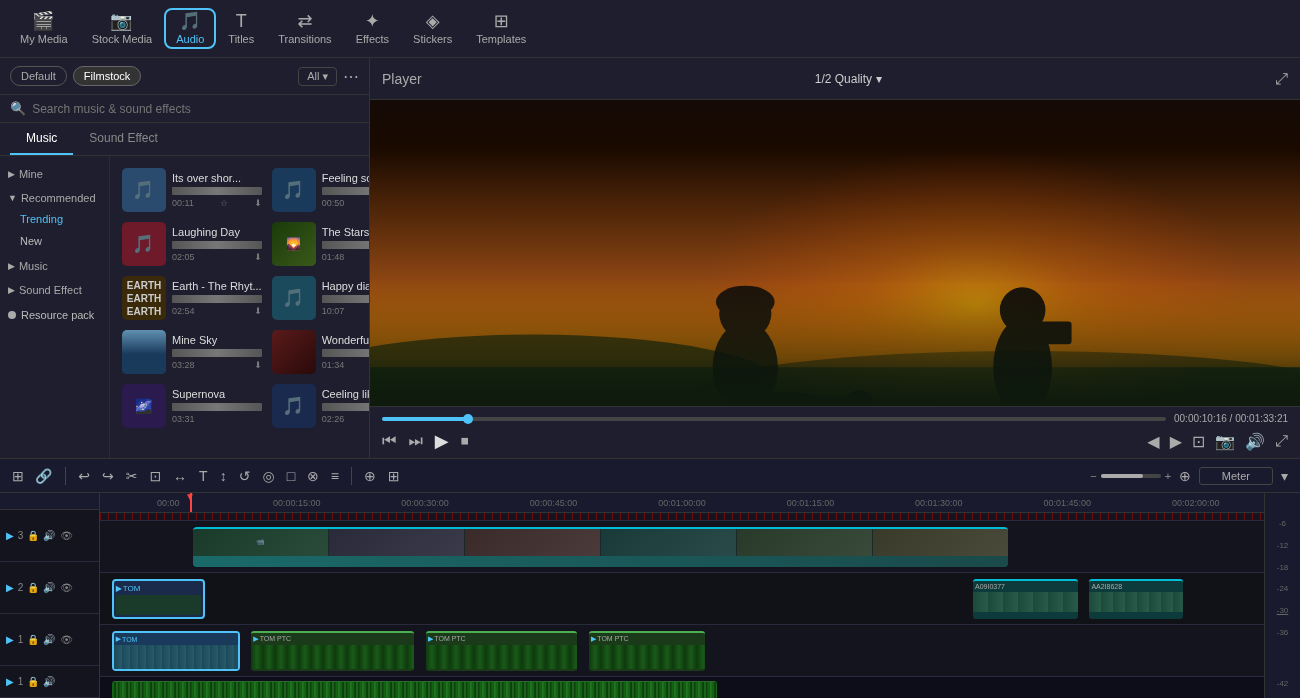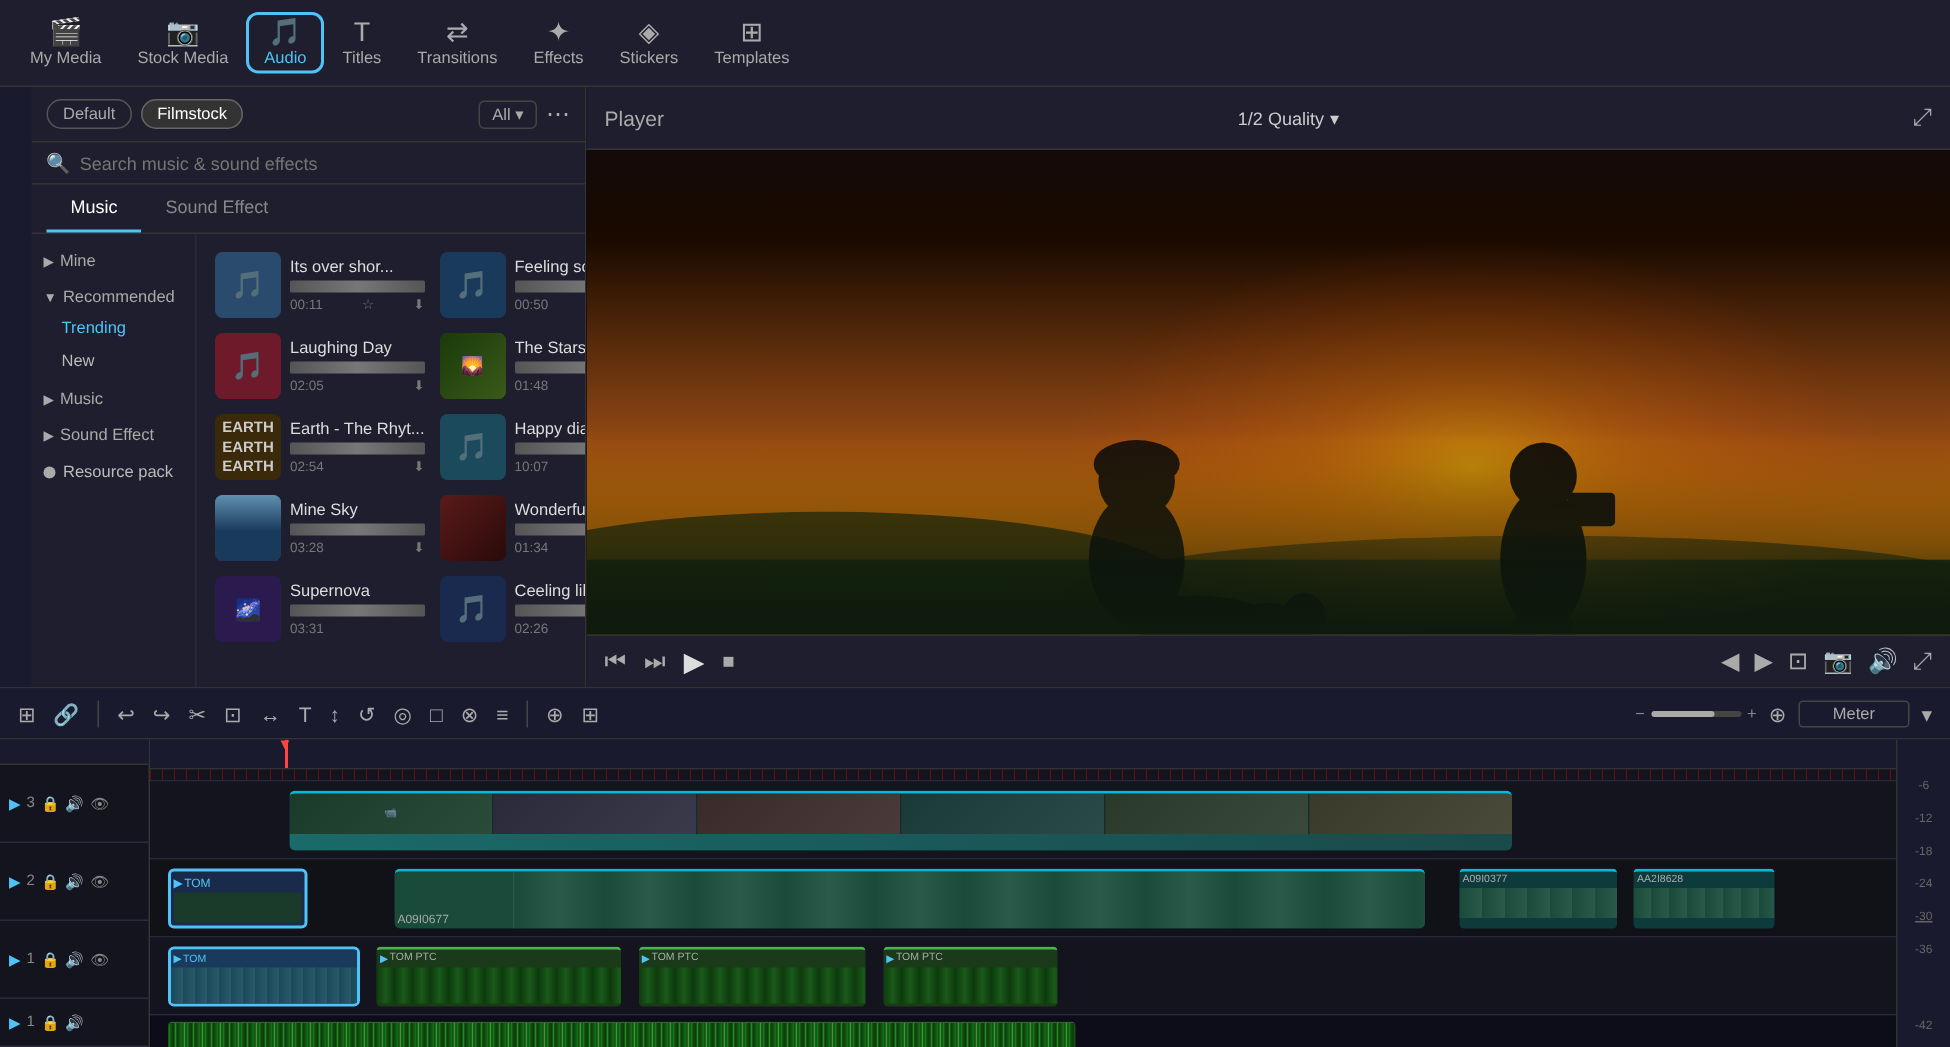--- a/index.html
+++ b/index.html
@@ -50,21 +50,20 @@
     .nav-icon {
       font-size: 18px;
       line-height: 1;
     }
 
     
     .main-area {
       display: flex;
       flex: 1;
       overflow: hidden;
-      padding-left: 21px;
     }
 
     
     .left-panel {
       width: 370px;
       background: #1e1e2e;
       border-right: 1px solid #333;
       display: flex;
       flex-direction: column;
       flex-shrink: 0;
@@ -847,20 +846,32 @@
             <circle cx="100" cy="98" r="9"></circle>
 
             <line x1="78" y1="115" x2="76" y2="130" stroke="#0a0a0a" stroke-width="5" stroke-linecap="round"></line>
             <line x1="90" y1="117" x2="92" y2="132" stroke="#0a0a0a" stroke-width="5" stroke-linecap="round"></line>
           </g>
         </svg>
       </div>
     </div>
 
     <div class="player-controls">
+      <div class="progress-bar-wrap">
+        <div class="progress-bar">
+          <div class="progress-fill" style="width: 11%;">
+            <div class="progress-thumb"></div>
+          </div>
+        </div>
+        <div class="time-display">
+          <span>00:00:10:16</span>
+          <span> / </span>
+          <span>00:01:33:21</span>
+        </div>
+      </div>
       <div class="control-btns">
         <span class="ctrl-btn">⏮</span>
         <span class="ctrl-btn">⏭</span>
         <span class="ctrl-btn play">▶</span>
         <span class="ctrl-btn">⏹</span>
         <div class="ctrl-right">
           <span class="ctrl-btn">◀</span>
           <span class="ctrl-btn">▶</span>
           <span class="ctrl-btn">⊡</span>
           <span class="ctrl-btn">📷</span>
@@ -940,20 +951,31 @@
         <span>1</span>
         <span>🔒</span>
         <span>🔊</span>
       </div>
     </div>
 
     <div class="tracks-area">
 
       <div class="ruler">
         <div class="playhead"></div>
+        <div class="ruler-marks">
+          <span class="ruler-mark">00:00</span>
+          <span class="ruler-mark">00:00:15:00</span>
+          <span class="ruler-mark">00:00:30:00</span>
+          <span class="ruler-mark">00:00:45:00</span>
+          <span class="ruler-mark">00:01:00:00</span>
+          <span class="ruler-mark">00:01:15:00</span>
+          <span class="ruler-mark">00:01:30:00</span>
+          <span class="ruler-mark">00:01:45:00</span>
+          <span class="ruler-mark">00:02:00:00</span>
+        </div>
       </div>
 
       <div style="height:8px; background:#14141e; border-bottom:1px solid #2a2a3e; position:relative;">
 
         <div style="position:absolute;top:0;left:0;right:0;height:100%;
           background: repeating-linear-gradient(to right, #cc0000 0px, #cc0000 1px, transparent 1px, transparent 8px);
           opacity:0.5;"></div>
       </div>
 
       <div class="tracks-rows">
@@ -977,28 +999,20 @@
         <div class="track-row" style="height:52px; position:relative; background:#111118;">
 
           <div style="position:absolute; left:1%; width:8%; height:40px; top:6px; background:#1a2a4a; border-radius:4px; border:2px solid #4fc3f7; overflow:hidden; display:flex; align-items:flex-start; justify-content:center; flex-direction:column; padding:2px;">
             <div style="font-size:8px;color:#4fc3f7;display:flex;align-items:center;gap:1px;">
               <span>▶</span>
                 <span>TOM</span>
             </div>
             <div style="width:100%;height:20px;background:#1a3a2a;border-radius:2px;margin-top:2px;"></div>
           </div>
 
-          <div style="position:absolute; left:14%; width:59%; height:40px; top:6px; background:#0d3a3a; border-radius:4px; border-top:2px solid #00bcd4; overflow:hidden;">
-            <div style="display:flex; height:100%;">
-              <div style="width:80px;background:#1a4a3a;display:flex;flex-direction:column;justify-content:flex-end;padding:2px;border-right:1px solid #2a5a4a;">
-                <span style="font-size:8px;color:#aaa;white-space:nowrap;">A09I0677</span>
-              </div>
-              <div style="flex:1;background:repeating-linear-gradient(to right,#1a4a3a,#2a5a4a 30px,#1a4a3a 60px);"></div>
-            </div>
-          </div>
 
           <div style="position:absolute; left:75%; width:9%; height:40px; top:6px; background:#0d3a3a; border-top:2px solid #00bcd4; border-radius:3px; overflow:hidden;">
             <div style="padding:2px;font-size:7px;color:#aaa;">A09I0377</div>
             <div style="background:repeating-linear-gradient(to right,#1a4a3a,#2a5a4a 15px);height:20px;"></div>
           </div>
           <div style="position:absolute; left:85%; width:8%; height:40px; top:6px; background:#0d3a3a; border-top:2px solid #00bcd4; border-radius:3px; overflow:hidden;">
             <div style="padding:2px;font-size:7px;color:#aaa;">AA2I8628</div>
             <div style="background:repeating-linear-gradient(to right,#1a4a3a,#2a5a4a 12px);height:20px;"></div>
           </div>
         </div>

